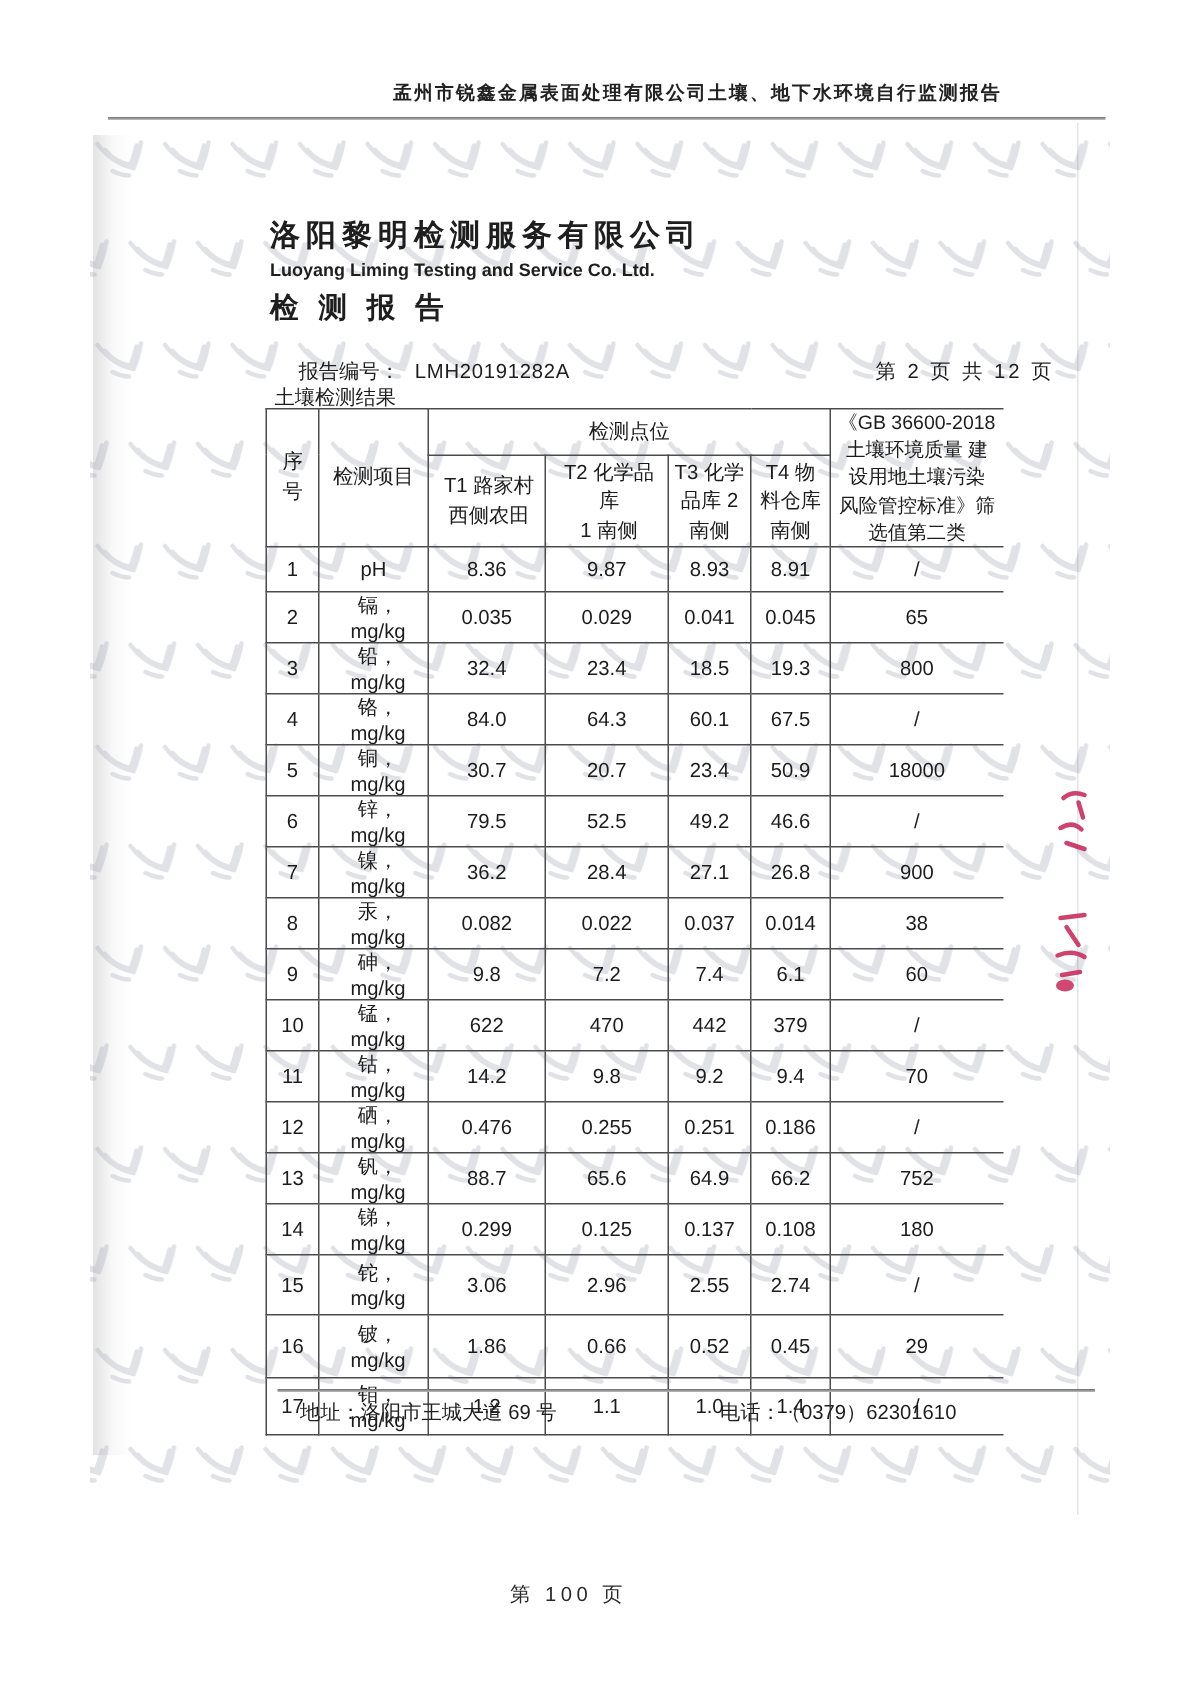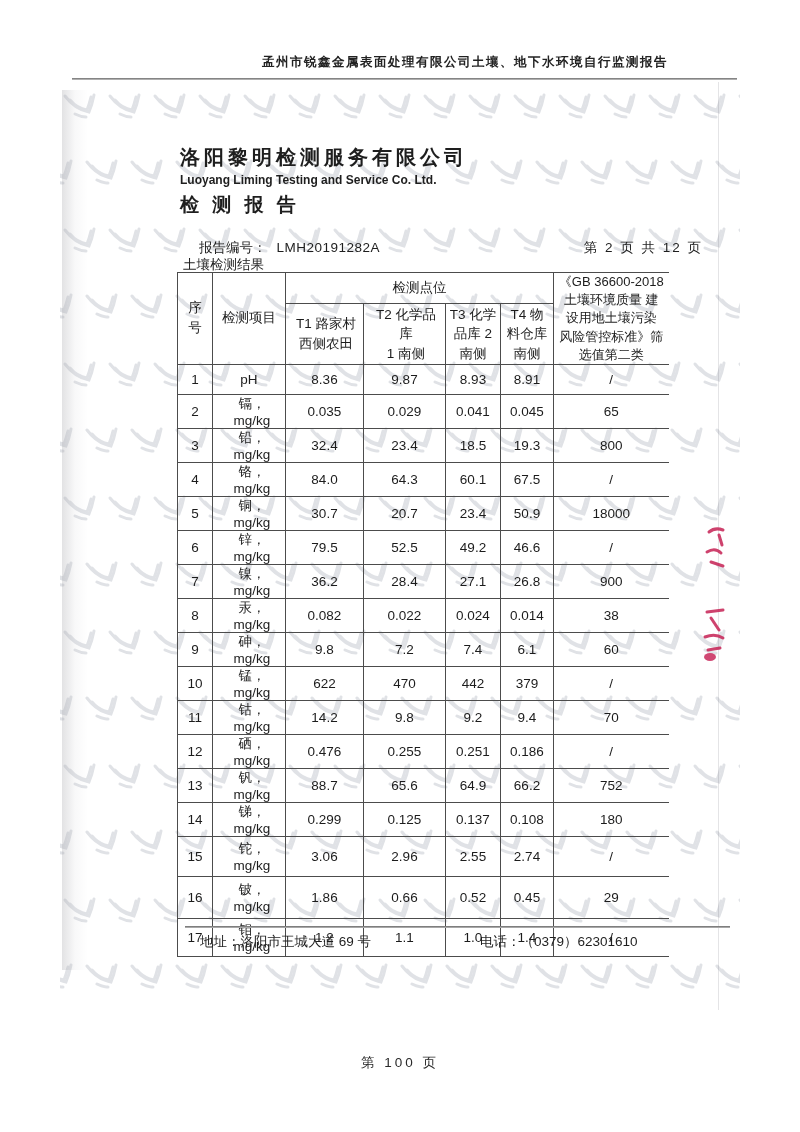--- a/index.html
+++ b/index.html
@@ -49,21 +49,21 @@
   .pt-left{text-align:left;padding-left:6px !important;}
   .pt-center{text-align:center;}
   .std-h{white-space:pre-line;line-height:1.4;font-size:13px;margin-left:36px;}
   td.item-left{text-align:left;padding-left:9px !important;}
   
   .contact-rule{position:absolute;left:185px;top:926px;width:545px;height:2px;background:linear-gradient(#6a6a6a,#bdbdbd);}
   .contact-row{position:absolute;left:0;top:933px;width:800px;font-size:13.5px;}
   .address{position:absolute;left:200px;top:0;white-space:nowrap;}
   .phone{position:absolute;left:480px;top:0;white-space:nowrap;}
   
-  .page-number{position:absolute;left:340px;top:1054px;width:120px;text-align:center;font-size:13.5px;letter-spacing:3px;color:#2a2a2a;}
+  .page-number{position:absolute;left:340px;top:1054px;width:120px;font-size:13.5px;letter-spacing:3px;color:#2a2a2a;}
   
   .stamp{position:absolute;pointer-events:none;}
   .stamp-a{left:701px;top:524px;}
   .stamp-b{left:699px;top:606px;}
 </style>
 </head>
 <body>
 
 <div class="page">
 
@@ -197,21 +197,21 @@
           <td>28.4</td>
           <td>27.1</td>
           <td>26.8</td>
           <td class="no-right">900</td>
         </tr>
         <tr style="height: 30px;">
           <td>8</td>
           <td class="item-left">汞，mg/kg</td>
           <td>0.082</td>
           <td>0.022</td>
-          <td>0.024</td>
+          <td>0.037</td>
           <td>0.014</td>
           <td class="no-right">38</td>
         </tr>
         <tr style="height: 30px;">
           <td>9</td>
           <td class="item-left">砷，mg/kg</td>
           <td>9.8</td>
           <td>7.2</td>
           <td>7.4</td>
           <td>6.1</td>

